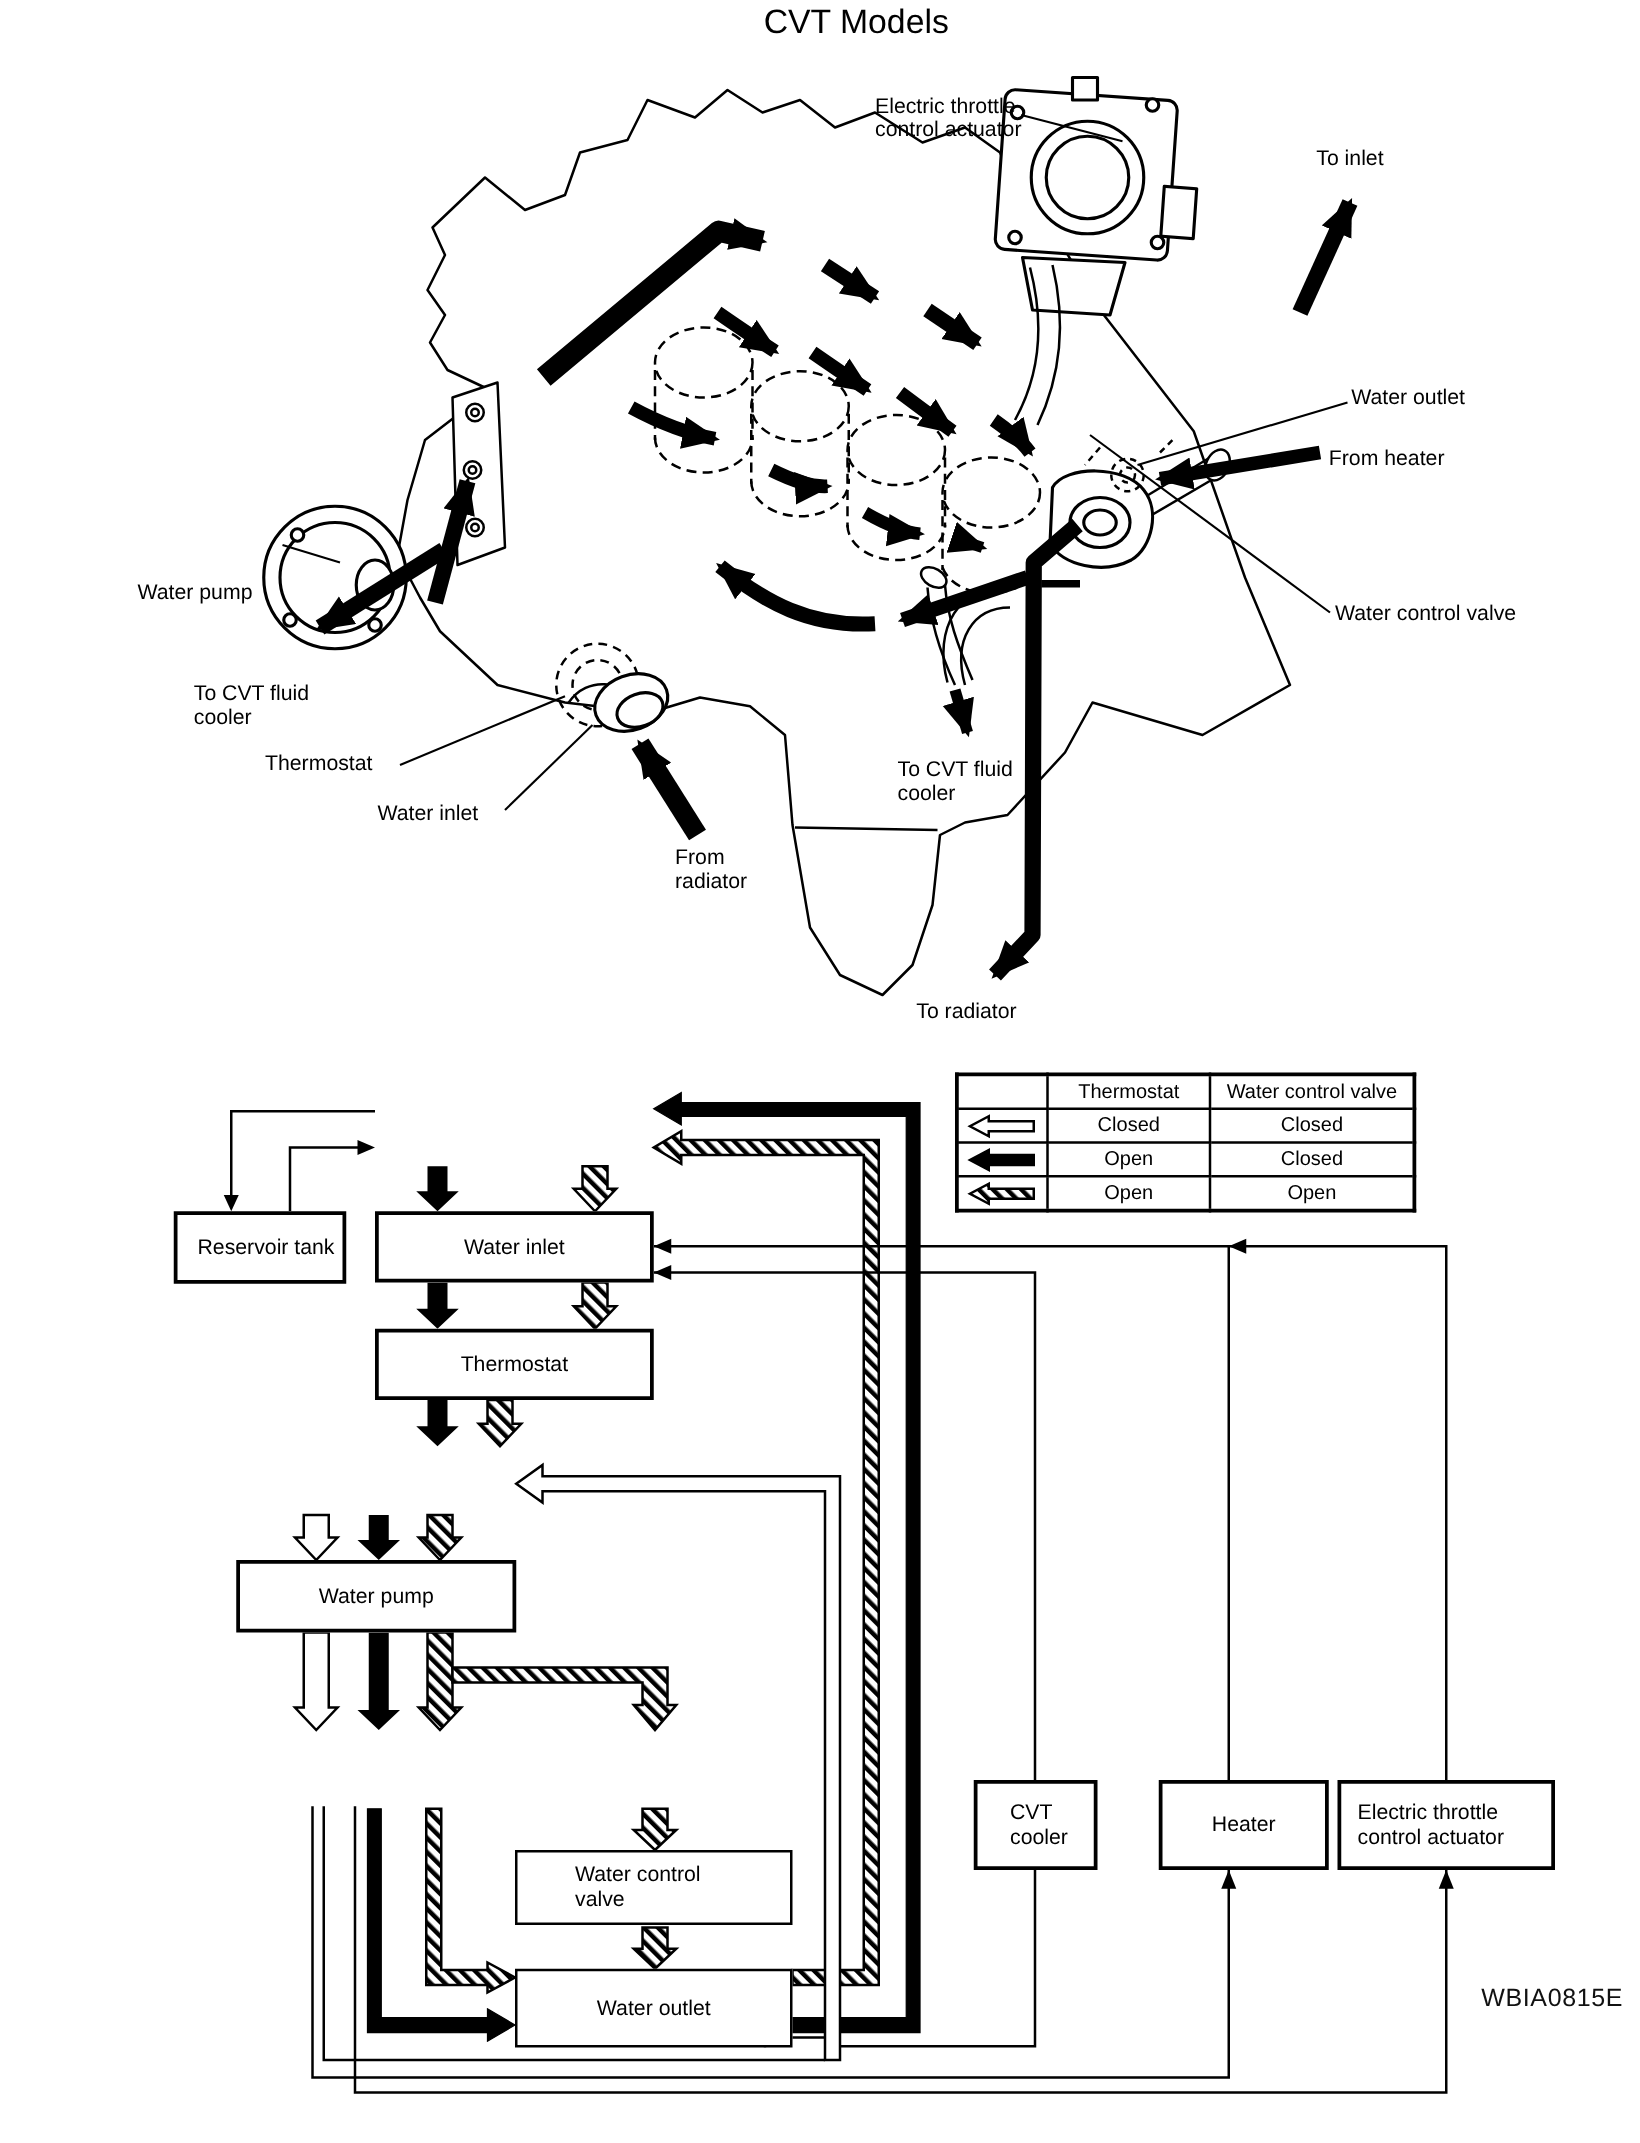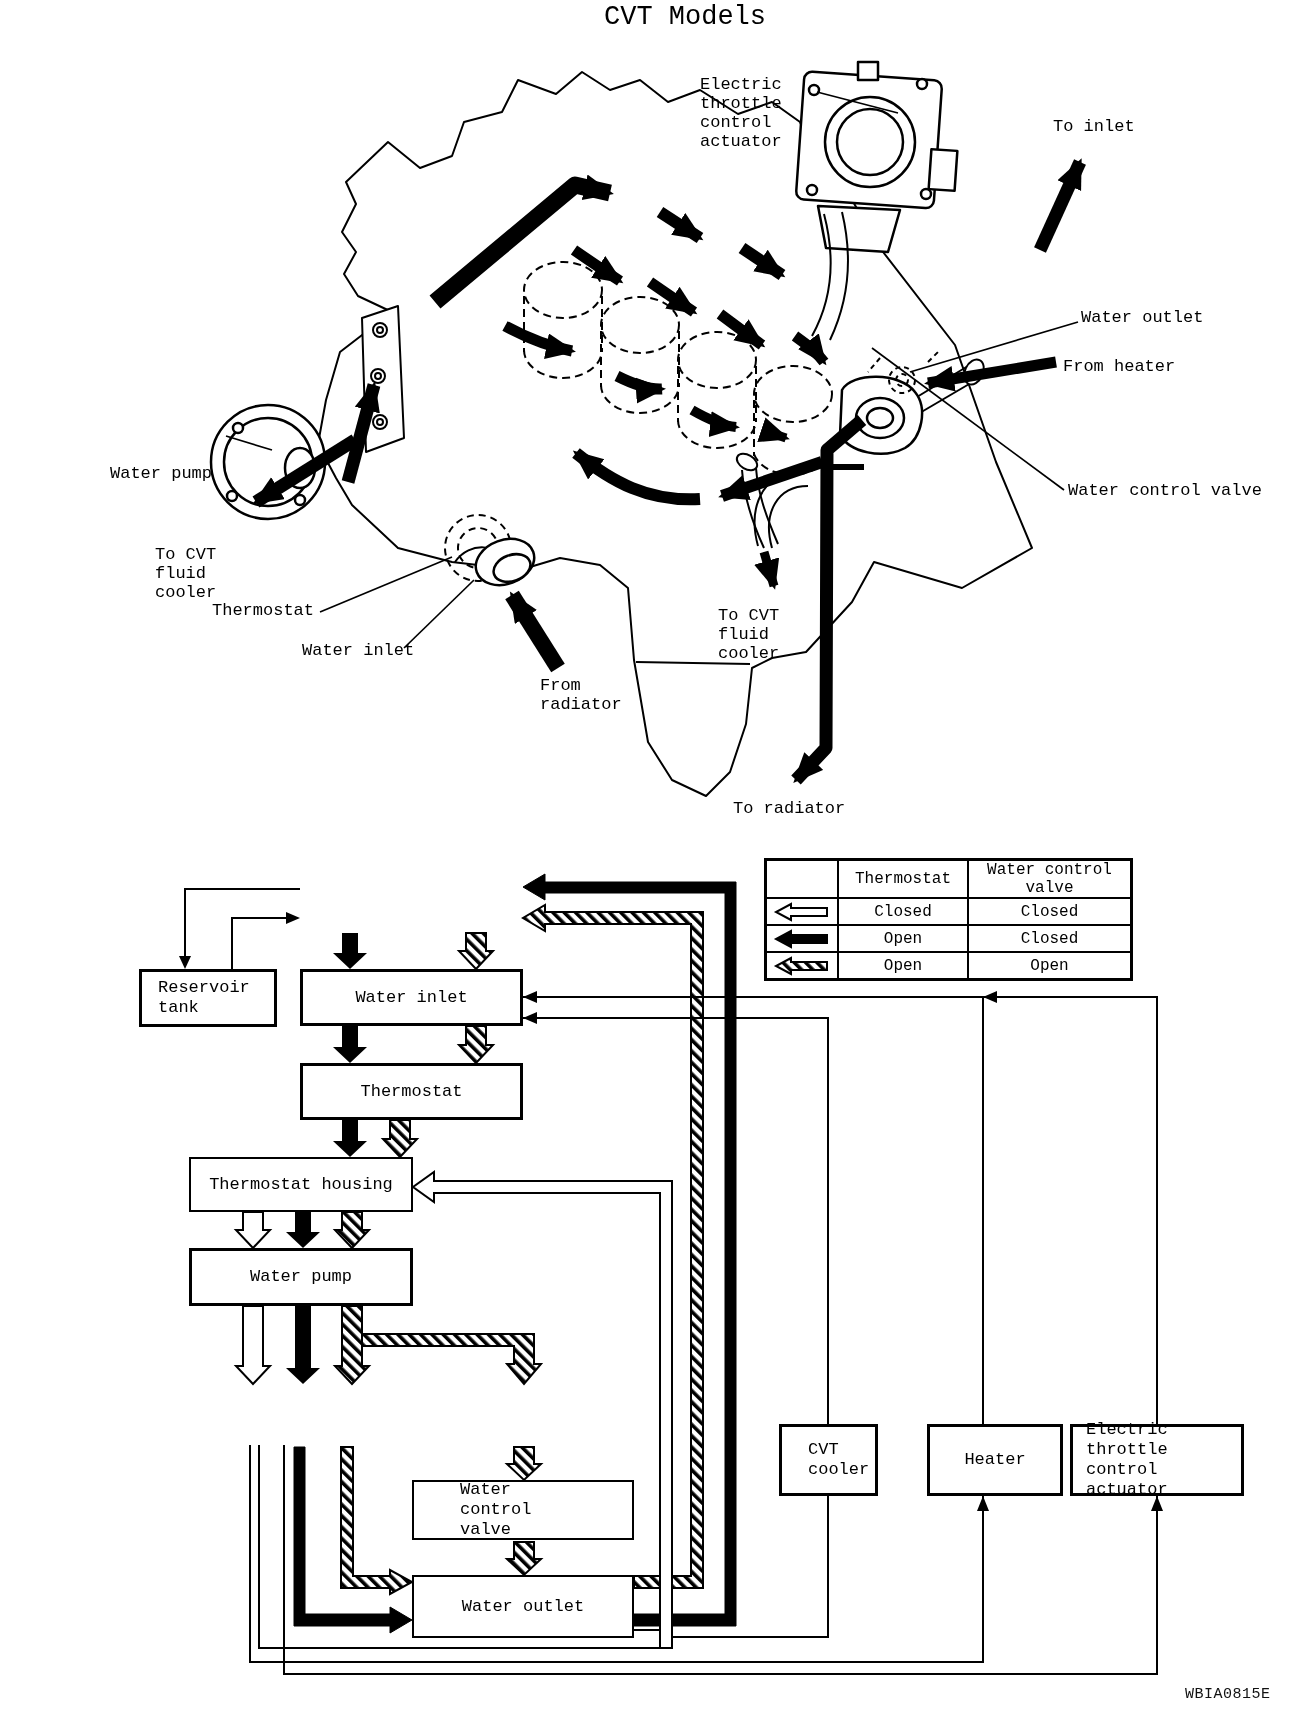--- a/index.html
+++ b/index.html
@@ -1,33 +1,33 @@
 <!DOCTYPE html>
 <html><head>
 <meta charset="utf-8">
 <style>
   html,body{margin:0;padding:0;background:#fff}
   #page{position:relative;width:1312px;height:1714px;background:#fff;overflow:hidden;
-        font-family:Liberation Mono, monospace;color:#000}
+        font-family:Liberation Sans, sans-serif;color:#000}
   #art{position:absolute;left:0;top:0}
   .title{position:absolute;left:600px;top:2px;width:170px;text-align:center;
          font-size:27px;line-height:30px;color:#000}
   .elabel{position:absolute;font-size:17px;line-height:19px;color:#000}
   .fbox{position:absolute;background:#fff;border:3px solid #000;display:flex;
         align-items:center;justify-content:center;text-align:center;
         font-size:17px;line-height:20px;box-sizing:border-box}
   .fbox.b2{border-width:2px}
   .fbox.left{justify-content:flex-start;text-align:left}
   #legend{position:absolute;left:764px;top:858px;border-collapse:collapse}
   #legend th,#legend td{border:2px solid #000;padding:0;height:25px;
         font-size:16px;font-weight:normal;text-align:center;vertical-align:middle;background:#fff}
   #legend{border:3px solid #000}
   .acol{width:70px}.tcol{width:128px}.wcol{width:161px}
   .acell svg{display:block;margin:0 auto}
-  #watermark{position:absolute;left:1185px;top:1686px;font-size:15px;letter-spacing:.5px;color:#111}
+  #watermark{position:absolute;left:1185px;top:1588px;font-size:20px;letter-spacing:.5px;color:#111}
 </style>
 </head>
 <body>
 
 <div id="page">
 
 <svg id="art" width="1312" height="1714" viewBox="0 0 1312 1714">
   <defs>
     <pattern id="hz" patternUnits="userSpaceOnUse" width="8" height="8" patternTransform="rotate(-45)">
       <rect width="8" height="8" fill="#fff"></rect>
@@ -256,21 +256,20 @@
   <div class="elabel" style="left:155px;top:545px;width:95px">To CVT fluid cooler</div>
   <div class="elabel" style="left:212px;top:601px;white-space:nowrap">Thermostat</div>
   <div class="elabel" style="left:302px;top:641px;white-space:nowrap">Water inlet</div>
   <div class="elabel" style="left:540px;top:676px;width:80px">From radiator</div>
   <div class="elabel" style="left:718px;top:606px;width:95px">To CVT fluid cooler</div>
   <div class="elabel" style="left:733px;top:799px;white-space:nowrap">To radiator</div>
 
   <div class="fbox left" style="left:139px;top:969px;width:138px;height:58px;padding-left:16px">Reservoir tank</div>
   <div class="fbox" style="left:300px;top:969px;width:223px;height:57px">Water inlet</div>
   <div class="fbox" style="left:300px;top:1063px;width:223px;height:57px">Thermostat</div>
-  <div class="fbox b2" style="left:189px;top:1157px;width:224px;height:55px">Thermostat housing</div>
   <div class="fbox" style="left:189px;top:1248px;width:224px;height:58px">Water pump</div>
   <div class="fbox b2 left" style="left:412px;top:1480px;width:222px;height:60px;padding-left:46px;padding-right:62px">Water control valve</div>
   <div class="fbox b2" style="left:412px;top:1575px;width:222px;height:63px">Water outlet</div>
   <div class="fbox left" style="left:779px;top:1424px;width:99px;height:72px;padding-left:26px">CVT cooler</div>
   <div class="fbox" style="left:927px;top:1424px;width:136px;height:72px">Heater</div>
   <div class="fbox left" style="left:1070px;top:1424px;width:174px;height:72px;padding-left:13px">Electric throttle control actuator</div>
 
   <table id="legend">
     <tbody>
         <tr>

